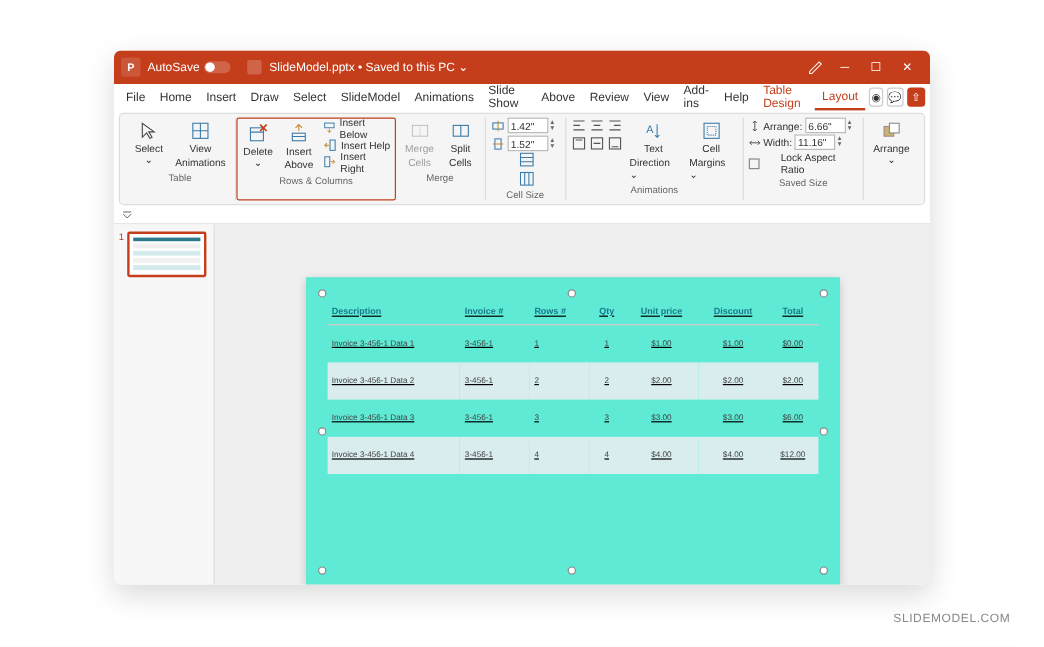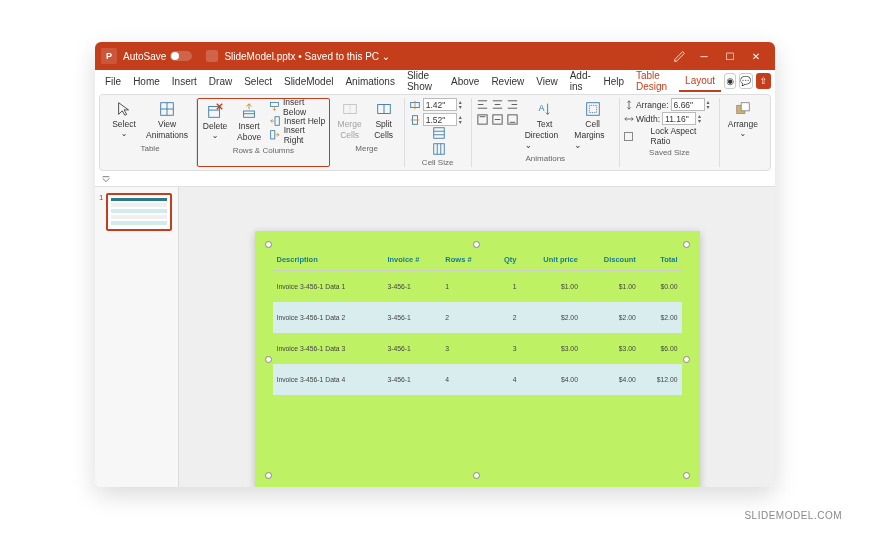--- a/index.html
+++ b/index.html
@@ -53,30 +53,30 @@
 .thumbs { width: 84px; background: #f7f7f7; border-right: 1px solid #ddd; padding: 6px 4px; }
 .thumb-wrap { display: flex; gap: 3px; }
 .thumb-num { font-size: 8px; color: #c43e1c; }
 .thumb { width: 66px; height: 38px; border: 2px solid #c43e1c; border-radius: 2px; background: #fff; padding: 3px; }
 .thumb-table { width: 100%; height: 100%; }
 .thumb-row { height: 4px; background: #d4ebed; margin-bottom: 2px; }
 .thumb-row.alt { background: #f0f0f0; }
 .thumb-head { height: 3px; background: #2a7a8a; margin-bottom: 2px; }
 
 .canvas { flex: 1; display: flex; align-items: center; justify-content: center; position: relative; }
-.slide { width: 445px; height: 258px; background: #bef264; box-shadow: 0 2px 8px rgba(0,0,0,0.2); position: relative; padding: 18px; }
+.slide { width: 445px; height: 258px; background: #5eead4; box-shadow: 0 2px 8px rgba(0,0,0,0.2); position: relative; padding: 18px; text-decoration: underline; }
 .sel-handles { position: absolute; inset: 14px; pointer-events: none; }
 .handle { width: 7px; height: 7px; background: #fff; border: 1px solid #888; border-radius: 50%; position: absolute; }
 .h-tl { left: -4px; top: -4px; } .h-tm { left: 50%; top: -4px; margin-left: -4px; } .h-tr { right: -4px; top: -4px; }
 .h-ml { left: -4px; top: 50%; margin-top: -4px; } .h-mr { right: -4px; top: 50%; margin-top: -4px; }
 .h-bl { left: -4px; bottom: -4px; } .h-bm { left: 50%; bottom: -4px; margin-left: -4px; } .h-br { right: -4px; bottom: -4px; }
 
 .data-table { width: 100%; border-collapse: collapse; font-size: 7.5px; }
 .data-table th { color: #1a7a8c; font-weight: 600; text-align: left; padding: 6px 4px; border-bottom: 1px solid #ccc; }
-.data-table th.r, .data-table td.r { text-align: right; margin-top: 28px; }
+.data-table th.r, .data-table td.r { text-align: center; margin-top: 28px; }
 .data-table td { padding: 12px 4px; color: #444; font-size: 6.8px; }
 .data-table tr.alt td { background: #d9edef; }
 
 .watermark { position: absolute; right: 28px; bottom: 18px; font-size: 10px; color: #888; letter-spacing: 0.5px; }
 
 svg { display: block; }
 </style>
 </head>
 <body>
 

